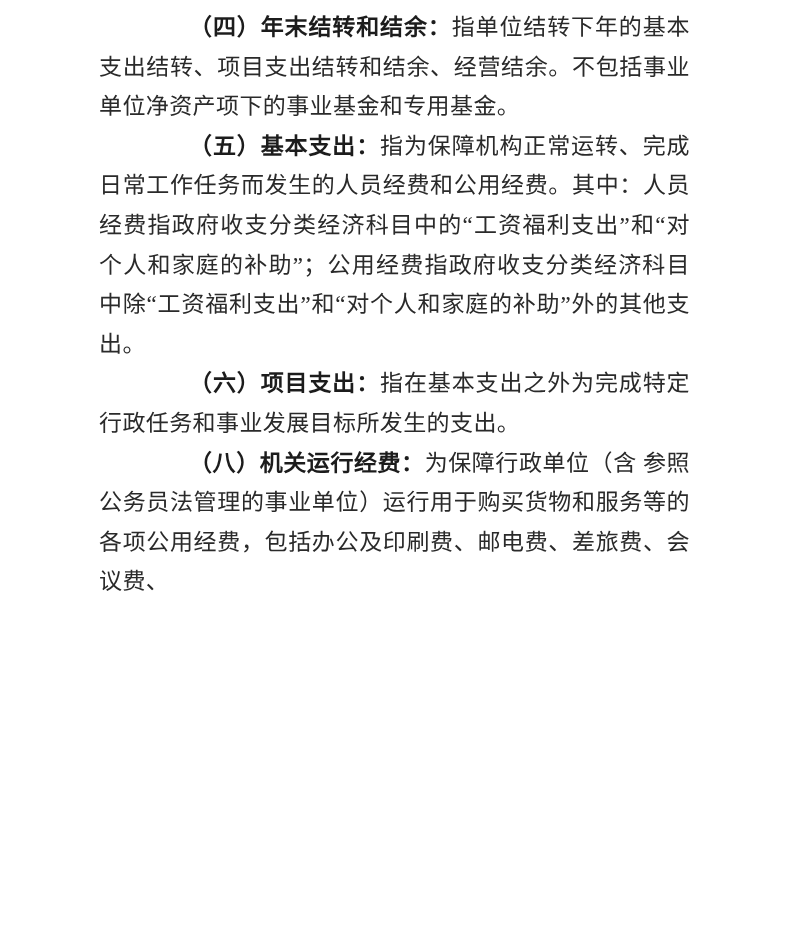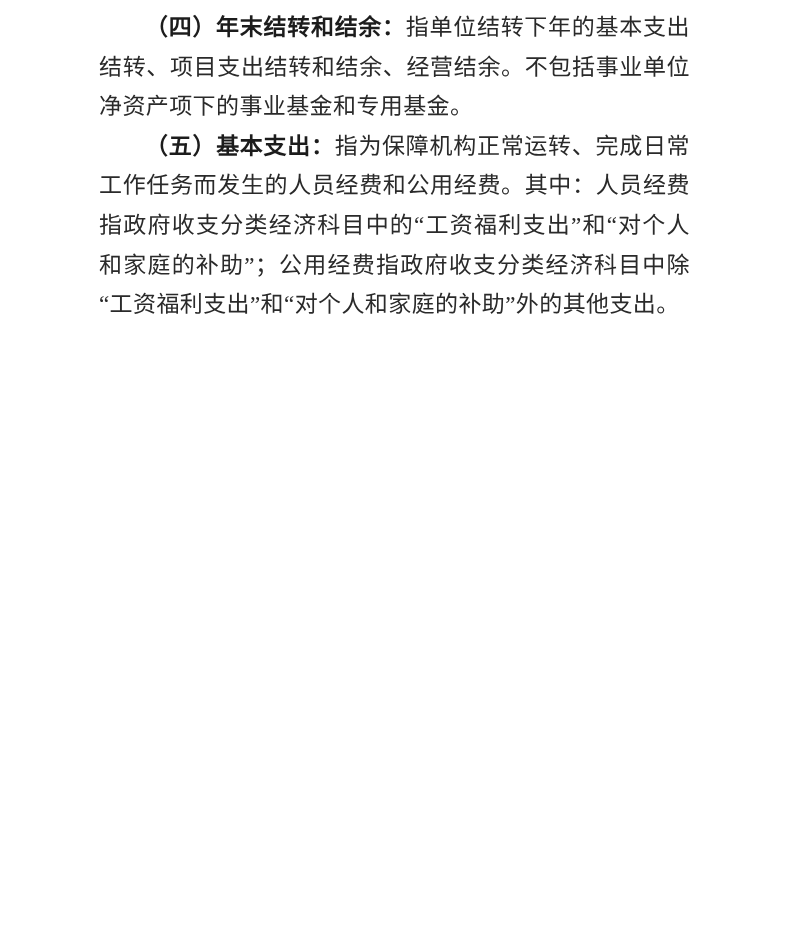--- a/index.html
+++ b/index.html
@@ -28,29 +28,32 @@
     color: #2a2a2a;
     text-indent: 2em;
     text-align: justify;
     text-justify: inter-character;
     letter-spacing: 0.4px;
     word-break: break-all;
   }
   .doc-body p .term-head {
     font-weight: 700;
     color: #1c1c1c;
+    margin-left: 44px;
   }
 </style>
 </head>
 <body>
 
 <div class="doc-page">
   <div class="doc-body">
 
     <p><span class="term-head">（四）年末结转和结余：</span><span>指单位结转下年的基本支出结转、项目支出结转和结余、经营结余。不包括事业单位净资产项下的事业基金和专用基金。</span></p>
 
     <p><span class="term-head">（五）基本支出：</span><span>指为保障机构正常运转、完成日常工作任务而发生的人员经费和公用经费。其中：人员经费指政府收支分类经济科目中的“工资福利支出”和“对个人和家庭的补助”；公用经费指政府收支分类经济科目中除“工资福利支出”和“对个人和家庭的补助”外的其他支出。</span></p>
 
+    <p><span class="term-head">（六）项目支出：</span><span>指在基本支出之外为完成特定行政任务和事业发展目标所发生的支出。</span></p>
 
 
+    <p><span class="term-head">（八）机关运行经费：</span><span>为保障行政单位（含 参照公务员法管理的事业单位）运行用于购买货物和服务等的各项公用经费，包括办公及印刷费、邮电费、差旅费、会议费、</span></p>
 
   </div>
 </div>
 
 </body></html>

